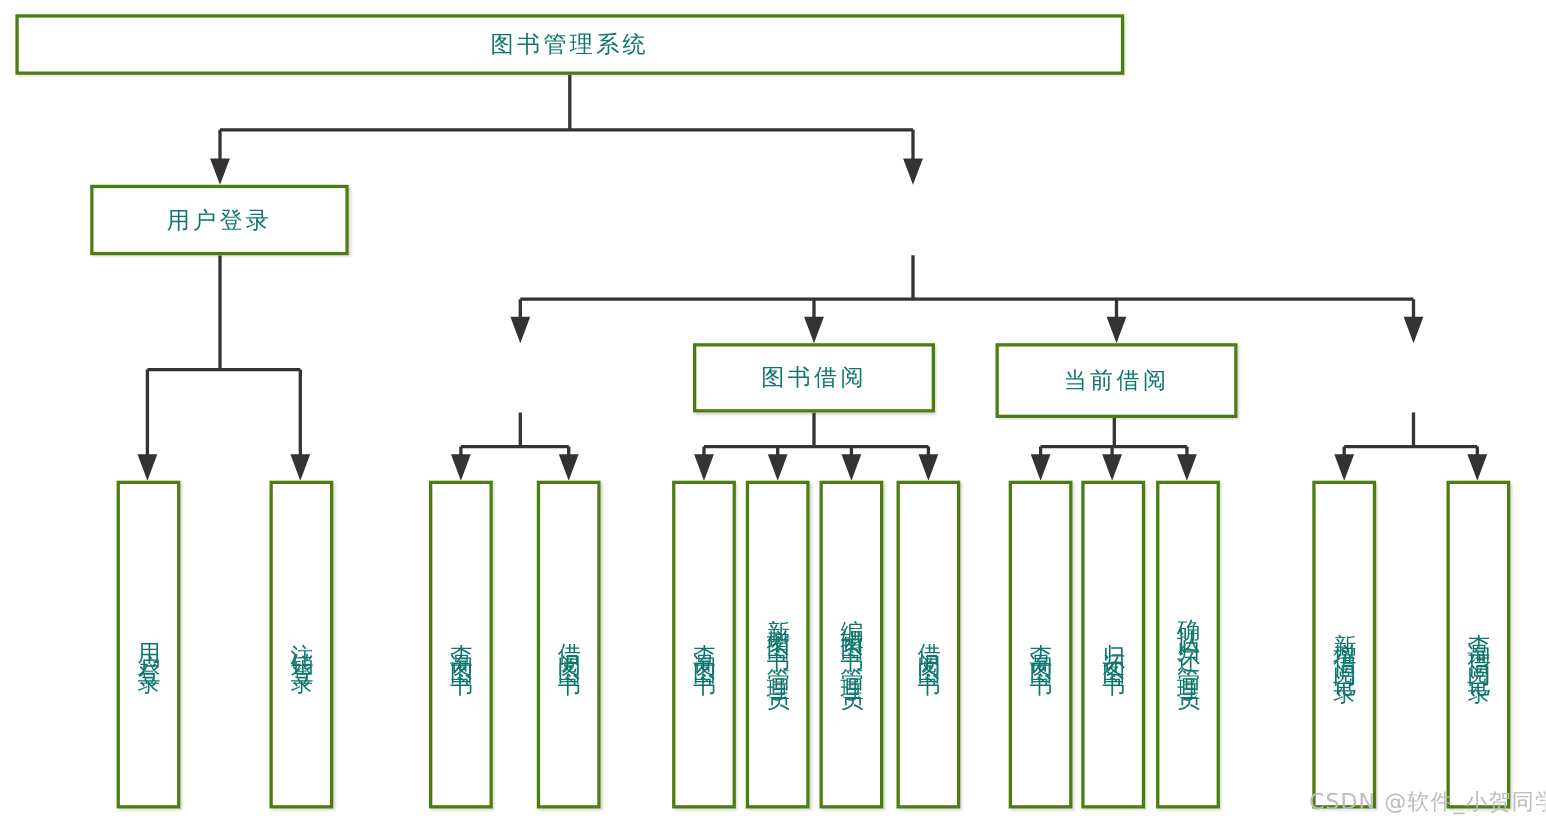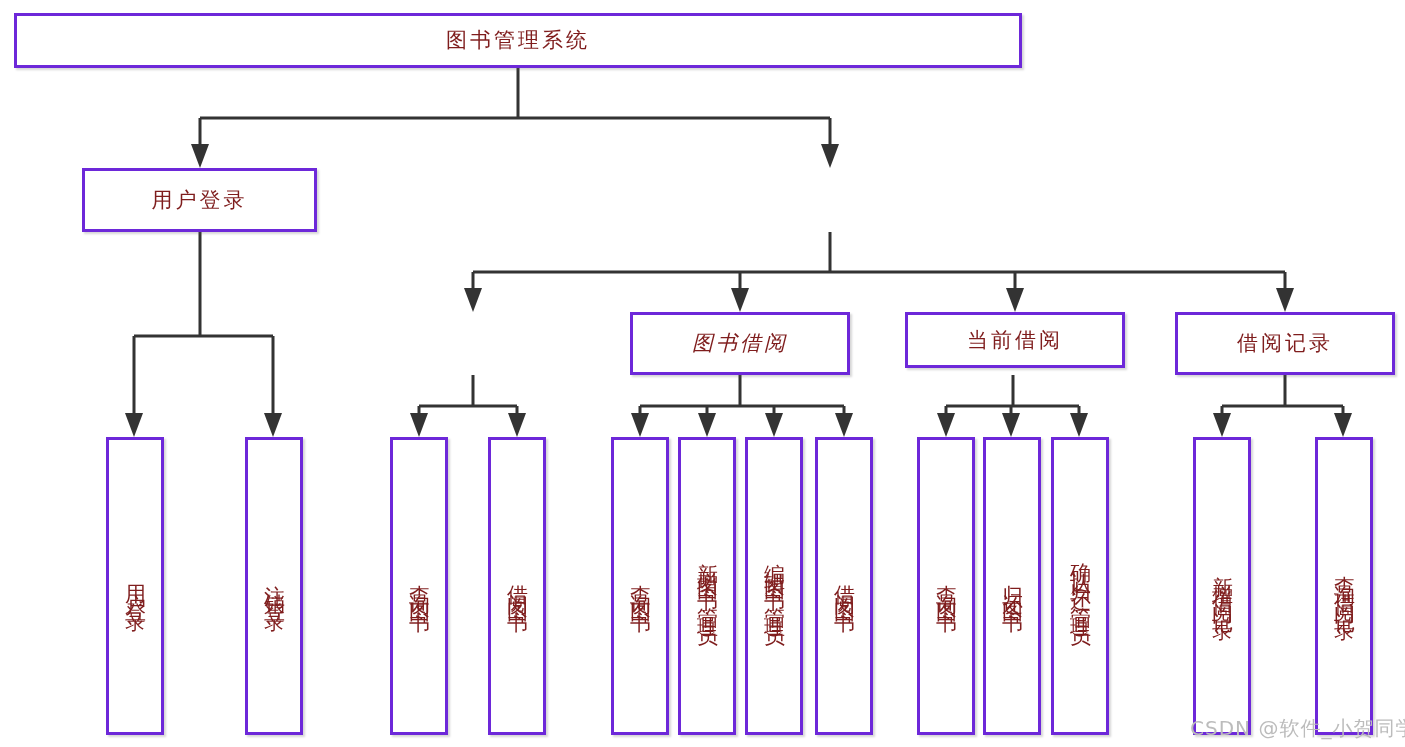--- a/index.html
+++ b/index.html
@@ -18,26 +18,26 @@
   #connectors {
     position: absolute;
     left: 0;
     top: 0;
     z-index: 1;
   }
   .box {
     position: absolute;
     box-sizing: border-box;
     background: #ffffff;
-    border: 3px solid #6d28d9;
+    border: 3px solid #4d7c0f;
     box-shadow: 2px 2px 2px rgba(90,90,90,0.25);
     display: flex;
     align-items: center;
     justify-content: center;
-    color: #7f1d1d;
+    color: #0f766e;
     z-index: 2;
     text-align: center;
   }
   .h-box {
     font-size: 21px;
     letter-spacing: 3px;
     line-height: 1;
     white-space: nowrap;
   }
   .v-box {
@@ -46,22 +46,22 @@
     font-size: 21px;
     letter-spacing: 9px;
     line-height: 1;
   }
   
   #n-root   { left: 14px;  top: 13px;  width: 1008px; height: 55px; }
   #n-login  { left: 82px;  top: 168px; width: 235px;  height: 64px; }
   #n-mgmt   { left: 712px; top: 168px; width: 235px;  height: 64px; }
 
   #n-rec    { left: 363px;  top: 312px; width: 220px; height: 63px; }
-  #n-borrow { left: 630px;  top: 312px; width: 220px; height: 63px; font-style: italic; }
-  #n-cur    { left: 905px;  top: 312px; width: 220px; height: 56px; text-align: center; }
+  #n-borrow { left: 630px;  top: 312px; width: 220px; height: 63px; }
+  #n-cur    { left: 905px;  top: 312px; width: 220px; height: 68px; text-align: center; }
   #n-hist   { left: 1175px; top: 312px; width: 220px; height: 63px; }
 
   .leaf { top: 437px; width: 58px; height: 298px; }
   #l-login1 { left: 106px;  }
   #l-logout { left: 245px;  }
   #l-rec-q  { left: 390px;  }
   #l-rec-b  { left: 488px;  }
   #l-bor-q  { left: 611px;  }
   #l-bor-a  { left: 678px;  }
   #l-bor-e  { left: 745px;  }
@@ -111,21 +111,20 @@
       M1079 437 L1070 413 H1088 Z
       M1222 437 L1213 413 H1231 Z  M1343 437 L1334 413 H1352 Z"></path>
   </svg>
 
   <div id="n-root" class="box h-box">图书管理系统</div>
 
   <div id="n-login" class="box h-box">用户登录</div>
 
   <div id="n-borrow" class="box h-box">图书借阅</div>
   <div id="n-cur" class="box h-box">当前借阅</div>
-  <div id="n-hist" class="box h-box">借阅记录</div>
 
   <div id="l-login1" class="box v-box leaf">用户登录</div>
   <div id="l-logout" class="box v-box leaf">注销登录</div>
 
   <div id="l-rec-q" class="box v-box leaf">查询图书</div>
   <div id="l-rec-b" class="box v-box leaf">借阅图书</div>
 
   <div id="l-bor-q" class="box v-box leaf">查询图书</div>
   <div id="l-bor-a" class="box v-box leaf">新增图书（管理员）</div>
   <div id="l-bor-e" class="box v-box leaf">编辑图书（管理员）</div>

